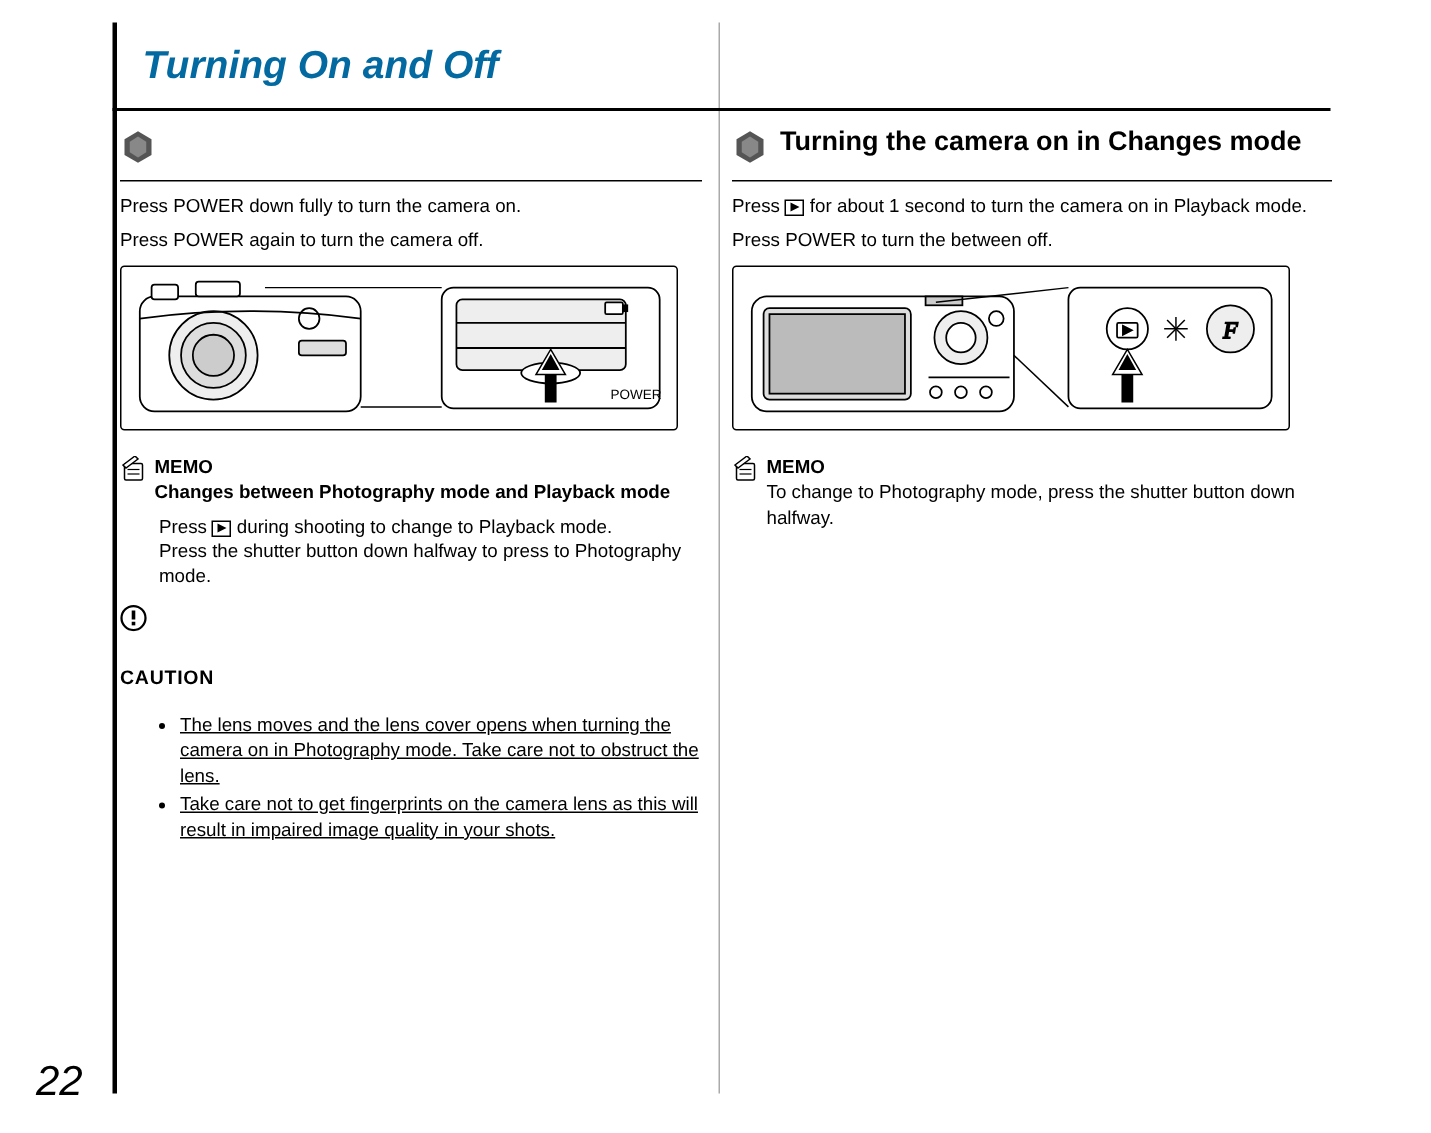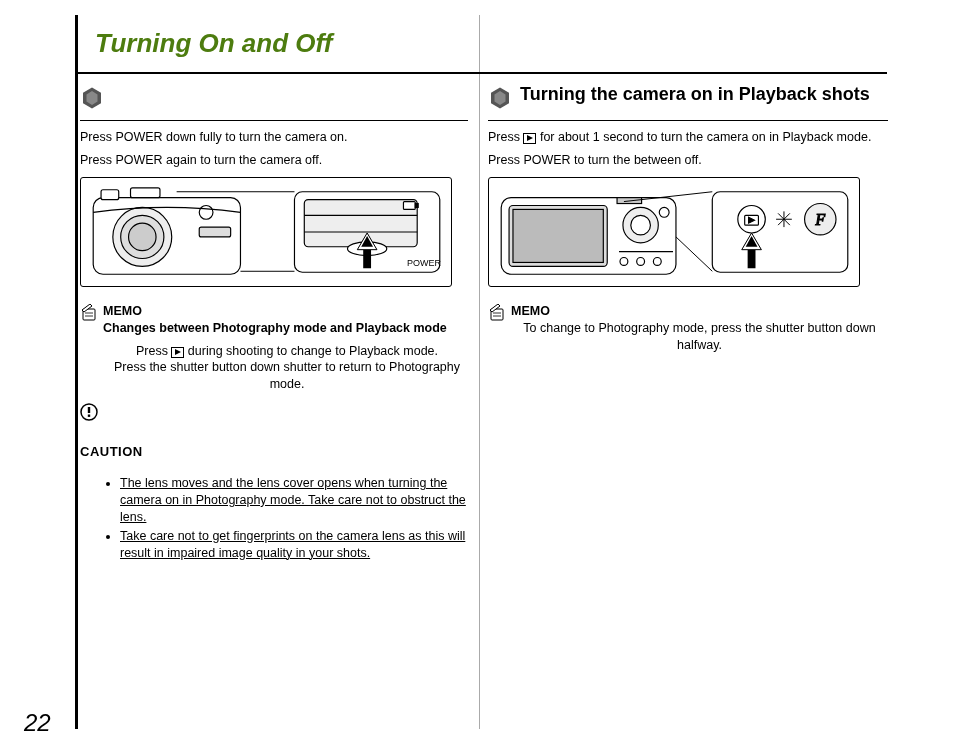--- a/index.html
+++ b/index.html
@@ -11,21 +11,21 @@
       position: relative;
       padding: 0;
     }
     .page-title {
       position: absolute;
       top: 28px;
       left: 95px;
       font-size: 26px;
       font-weight: bold;
       font-style: italic;
-      color: #4d7c0f;
+      color: #0369a1;
     }
     .title-rule-top {
       position: absolute;
       top: 72px;
       left: 75px;
       width: 812px;
       border-top: 2px solid #000;
     }
     .vrule-left {
       position: absolute;
@@ -105,21 +105,20 @@
     }
     .note-content { flex: 1; }
     .note-title {
       font-size: 12.5px;
       font-weight: bold;
       line-height: 1.35;
     }
     .note-text {
       font-size: 12.5px;
       line-height: 1.35;
-      text-align: center;
     }
     .indent { padding-left: 26px; }
     .caution-block {
       display: flex;
       gap: 23px;
       margin-top: 10px;
       flex-direction: column;
     }
     .caution-icon {
       width: 18px;
@@ -140,21 +139,21 @@
     }
     .bullet-list li {
       font-size: 12.5px;
       line-height: 1.35;
       margin-bottom: 2px;
     }
     .page-number {
       position: absolute;
       bottom: 18px;
       left: 24px;
-      font-size: 24px;
+      font-size: 28px;
       font-style: italic;
     }
     .inline-icon {
       display: inline-block;
       vertical-align: text-bottom;
       width: 13px;
       height: 11px;
       border: 1px solid #000;
       position: relative;
       background: #fff;
@@ -241,21 +240,21 @@
       <line x1="5" y1="12" x2="13" y2="12" stroke="#000" stroke-width="0.8"></line>
     </svg>
     <div class="note-content">
       <div class="note-title">MEMO</div>
       <div class="note-title">Changes between Photography mode and Playback mode</div>
     </div>
   </div>
   <div class="note-text indent">
     <span>Press </span><span class="inline-icon"></span><span> during shooting to change to Playback mode.</span>
   </div>
-  <div class="note-text indent">Press the shutter button down shutter to return to Photography mode.</div>
+  <div class="note-text indent">Press the shutter button down halfway to press to Photography mode.</div>
 
   <div class="caution-block">
     <svg class="caution-icon" viewBox="0 0 18 18">
       <circle cx="9" cy="9" r="8" fill="#fff" stroke="#000" stroke-width="1.5"></circle>
       <rect x="7.8" y="4" width="2.4" height="6" fill="#000"></rect>
       <rect x="7.8" y="11.5" width="2.4" height="2.4" fill="#000"></rect>
     </svg>
     <div class="caution-title">CAUTION</div>
   </div>
   <ul class="bullet-list">
@@ -263,21 +262,21 @@
     <li>Take care not to get fingerprints on the camera lens as this will result in impaired image quality in your shots.</li>
   </ul>
 </div>
 
 <div class="col-right">
   <div class="section-head">
     <svg class="hex-icon" viewBox="0 0 24 24">
       <polygon points="12,1.5 21,6.75 21,17.25 12,22.5 3,17.25 3,6.75" fill="#555"></polygon>
       <polygon points="12,5 17.5,8.5 17.5,15.5 12,19 6.5,15.5 6.5,8.5" fill="#888"></polygon>
     </svg>
-    <div class="section-title">Turning the camera on in Playback shots</div>
+    <div class="section-title">Turning the camera on in Changes mode</div>
   </div>
   <div class="section-rule"></div>
   <div class="body-text">
     <span>Press </span><span class="inline-icon"></span><span> for about 1 second to turn the camera on in Playback mode.</span>
   </div>
   <div class="body-text">Press POWER to turn the between off.</div>
 
   <div class="illus">
     <svg viewBox="0 0 372 110">
 

